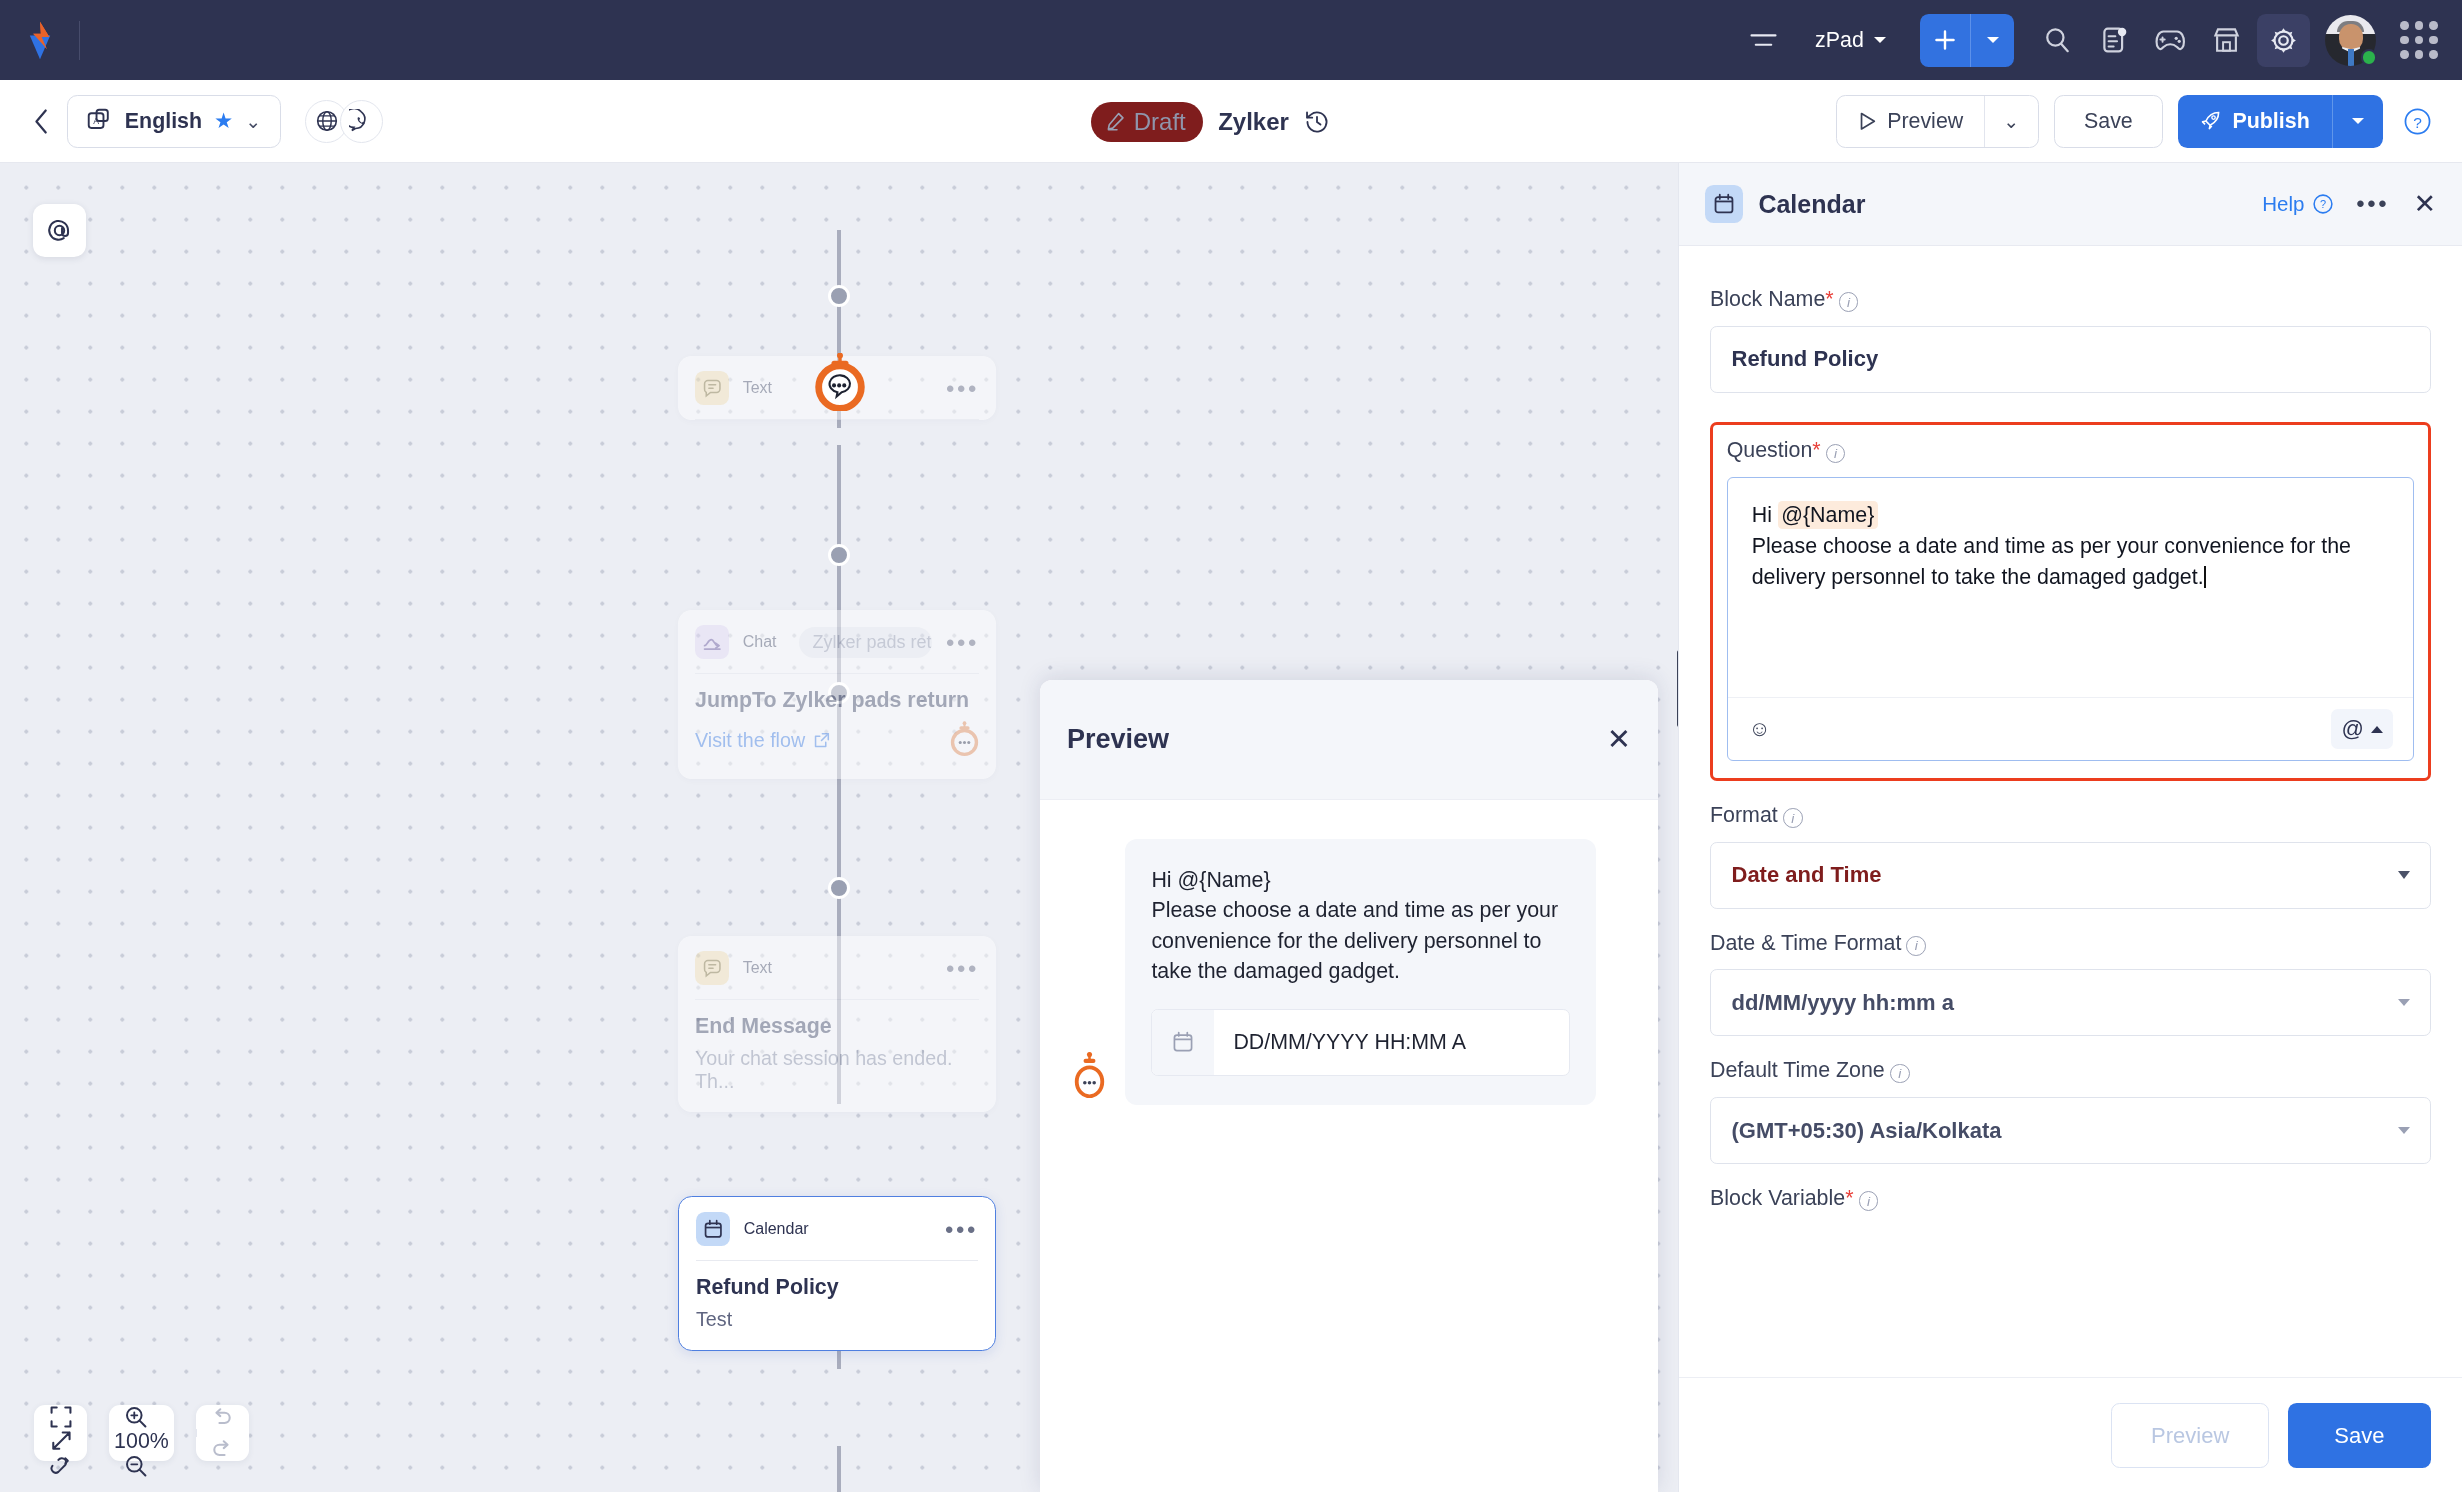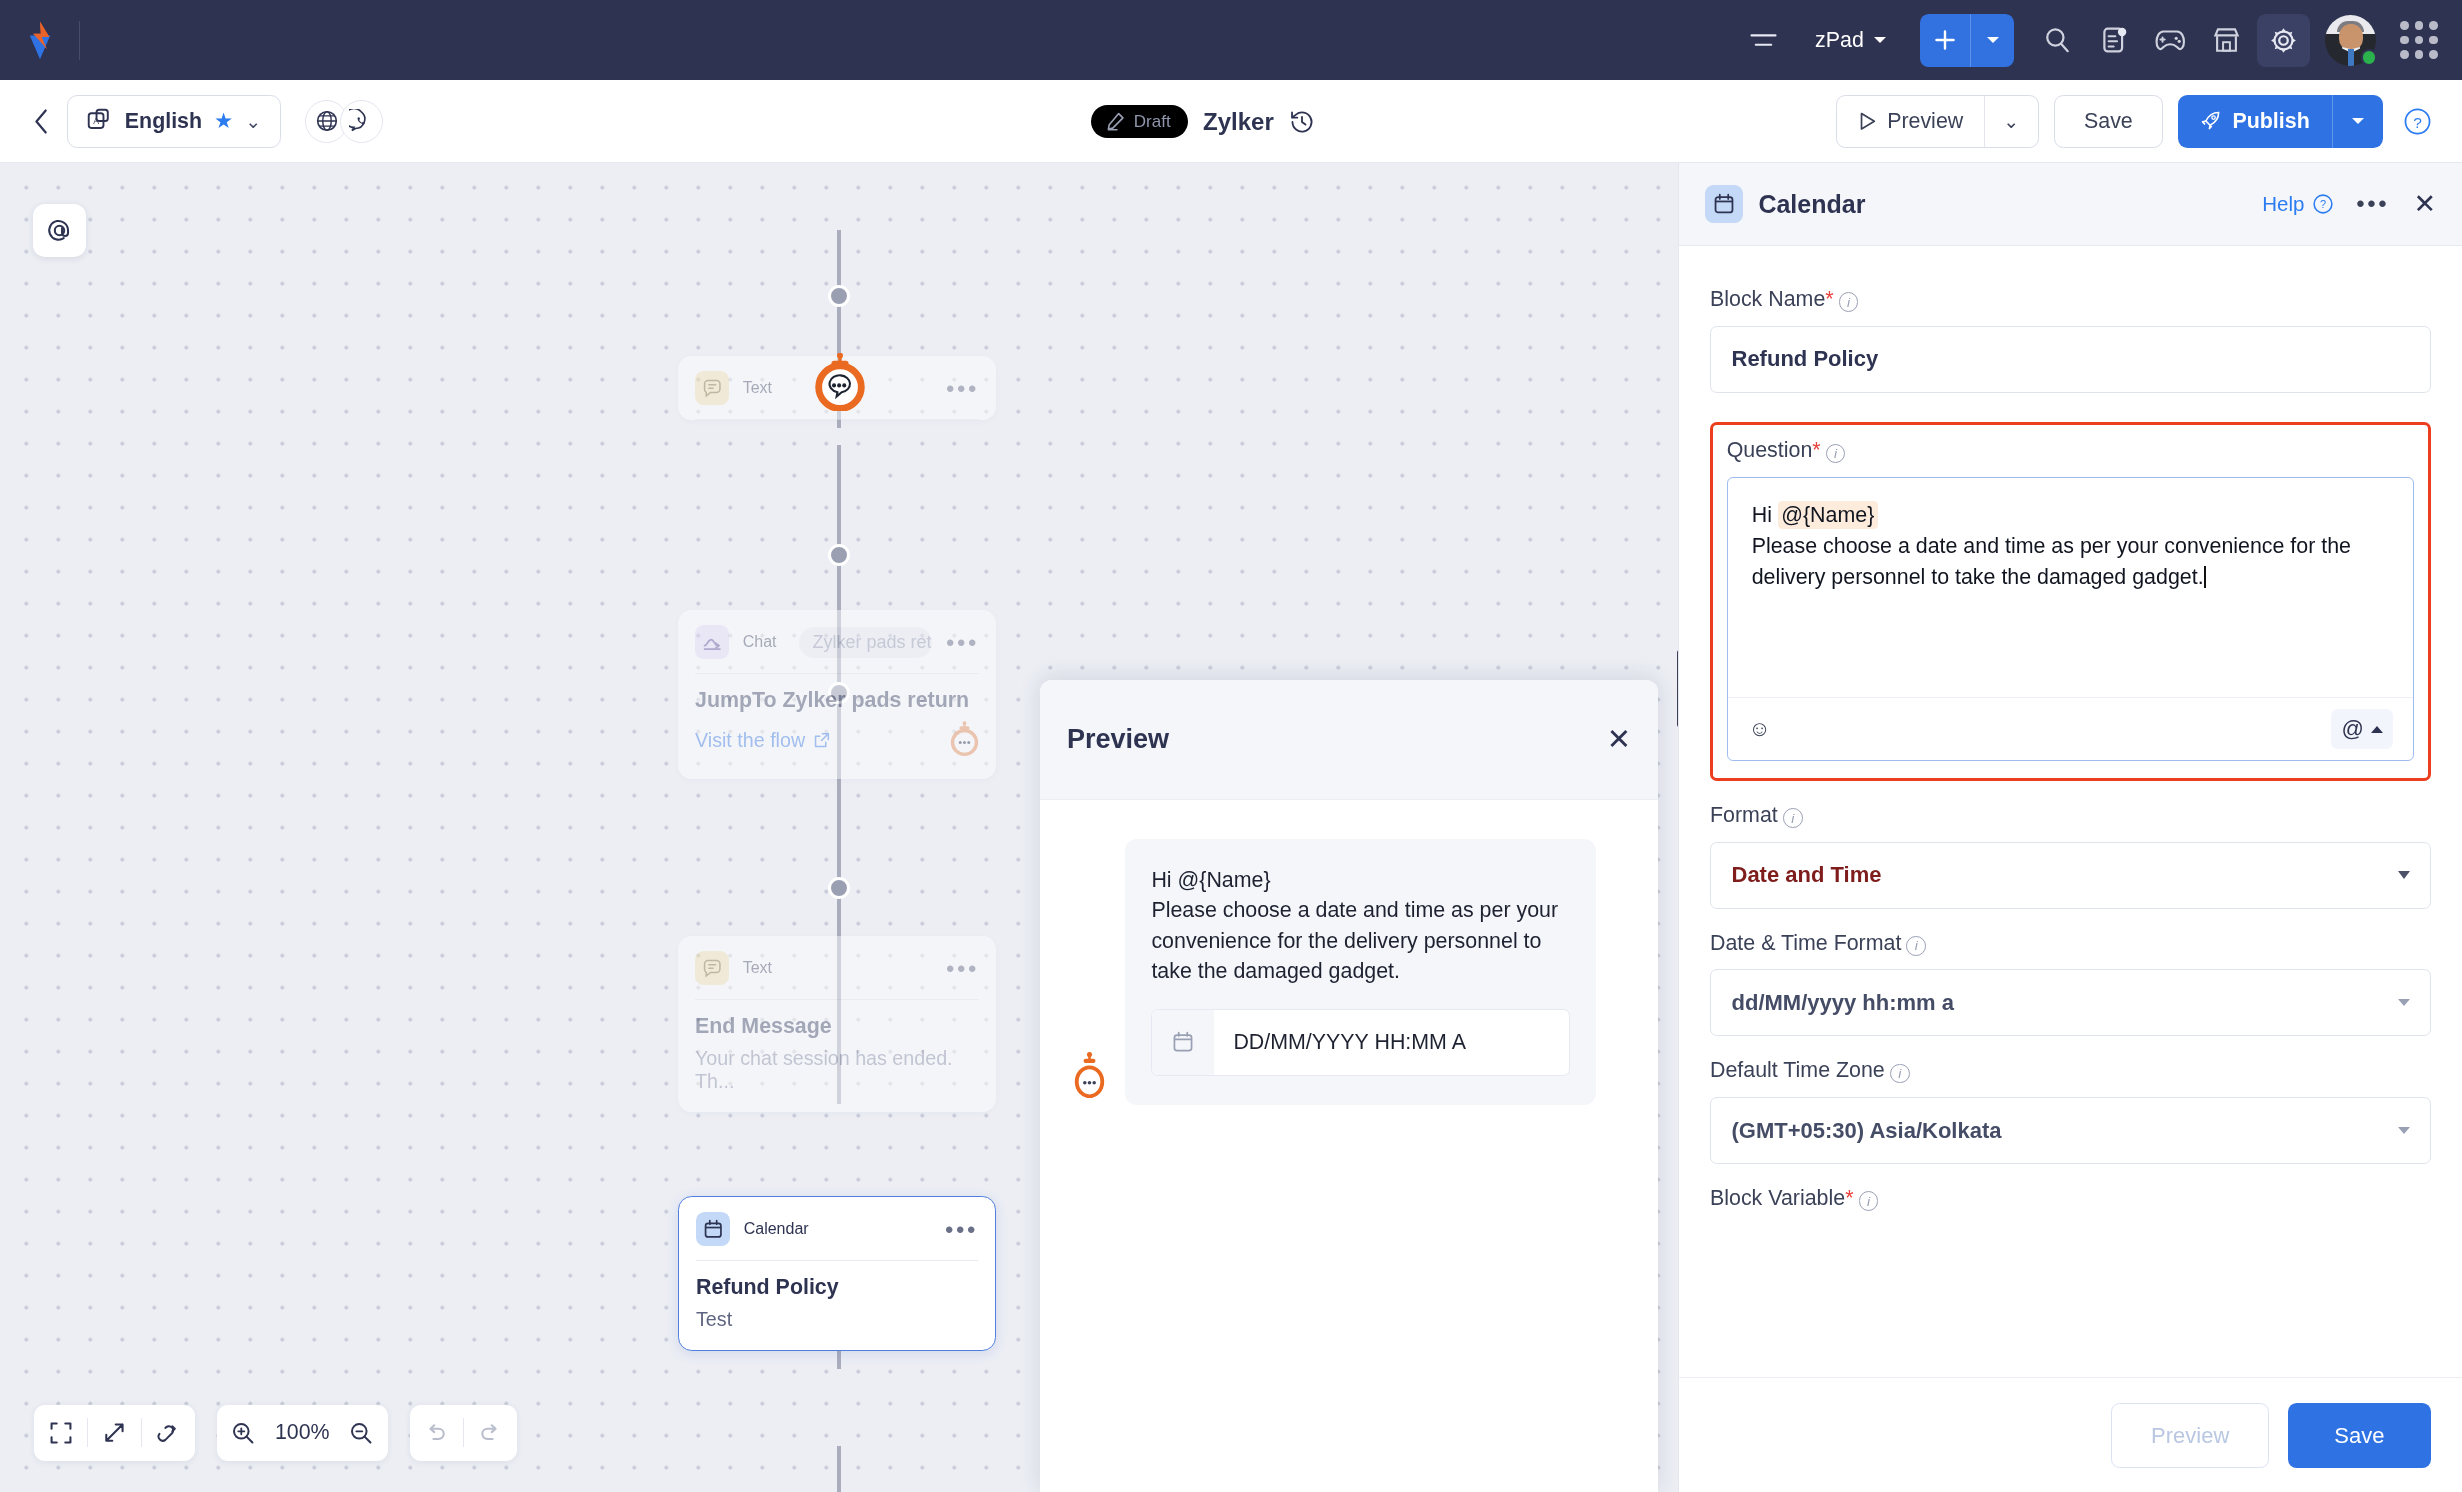--- a/index.html
+++ b/index.html
@@ -66,22 +66,22 @@
   .star { color: #2b7cf0; font-size: 21.4px; }
   .chev-sm { color: #434a63; font-size: 19px; }
   .chan-icons { display: flex; align-items: center; margin-left: 24px; }
   .chan-icons .c {
     width: 43px; height: 43px; border-radius: 50%; background: #fff; border: 0.9px solid #e3e6ee;
     display: flex; align-items: center; justify-content: center; cursor: pointer;
   }
   .chan-icons .c:nth-child(2) { margin-left: -8.6px; }
   .center-title { position: absolute; left: 1091px; top: 0; height: 83px; display: flex; align-items: center; gap: 15.4px; }
   .draft-chip {
-    display: flex; align-items: center; gap: 8.6px; background: #000000; color: #8f95ab;
-    border-radius: 22px; padding: 6px 17px 6px 13.7px; font-size: 17px; cursor: pointer;
+    display: flex; align-items: center; gap: 8.6px; background: #7f1d1d; color: #8f95ab;
+    border-radius: 22px; padding: 6px 17px 6px 13.7px; font-size: 24px; cursor: pointer;
   }
   .flow-title { font-size: 24px; font-weight: bold; color: #2e3351; }
   .tb-right { margin-left: auto; display: flex; align-items: center; gap: 15.4px; padding-right: 26px; }
   .btn-split { display: flex; height: 53px; border: 0.9px solid #d9dde8; border-radius: 9.4px; overflow: hidden; background: #fff; }
   .btn-split .a {
     display: flex; align-items: center; gap: 10.3px; padding: 0 20.5px; font-size: 21.4px; color: #3b4258; cursor: pointer;
   }
   .btn-split .sep { width: 0.9px; background: #e2e5ee; }
   .btn-split .b { width: 53px; display: flex; align-items: center; justify-content: center; cursor: pointer; color: #3b4258; font-size: 19px; }
   .btn-plain {
@@ -138,22 +138,23 @@
   .node-sep { height: 0.9px; background: #e8eaf0; margin: 0 17px; }
   .node-body { padding: 13.7px 17px 19px 17px; }
   .node-title { font-size: 21.4px; font-weight: bold; color: #4d5470; margin-bottom: 8.6px; }
   .node-title.dark { color: #2e3351; }
   .node-sub { font-size: 19.7px; color: #9097ac; }
   .node-sub.dark { color: #5f6580; }
   .node-link { font-size: 19.7px; color: #4a87e8; display: inline-flex; align-items: center; gap: 7.7px; cursor: pointer; }
 
   .zoombar { position: absolute; left: 34px; bottom: 32.5px; display: flex; align-items: center; gap: 22px; z-index: 7; }
   .zgroup {
-    background: #fff; border-radius: 11px; height: 56px; display: flex; align-items: center;
+    background: #fff; border-radius: 11px; height: 56px; display: flex; align-items: flex-start;
     box-shadow: 0 1.7px 6.8px rgba(40,50,80,.07);
+    flex-direction: column;
   }
   .zbtn { width: 53px; height: 56px; display: flex; align-items: center; justify-content: center; cursor: pointer; }
   .zsep { width: 0.9px; height: 29px; background: #e4e7ef; }
   .zpct { font-size: 21.4px; color: #2e3351; padding: 0 5.1px; }
 
   
   .preview-panel {
     position: absolute; left: 1040px; top: 680px; width: 618px; height: 812px;
     background: #fff; border-radius: 12px 12px 0 0;
     box-shadow: 0 -2.6px 22px rgba(40,50,90,.13); z-index: 20; overflow: hidden;

